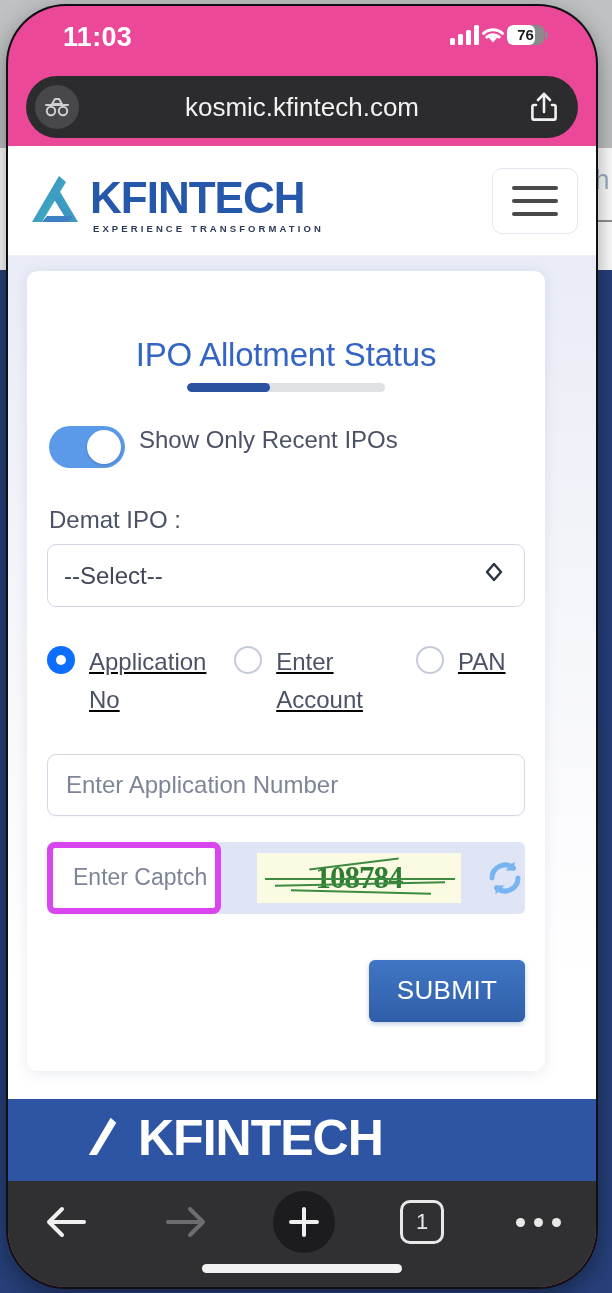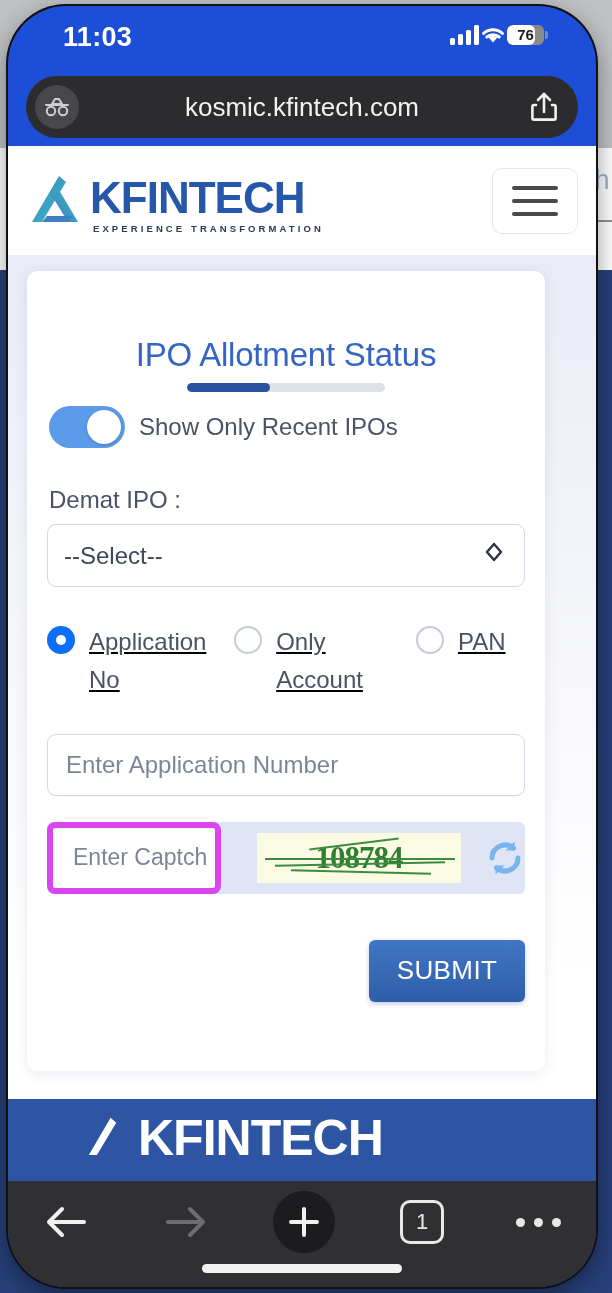--- a/index.html
+++ b/index.html
@@ -37,21 +37,21 @@
     position: absolute;
     left: 582px; top: 220px; width: 30px; height: 2px;
     background: #8f9296;
   }
 
   
   #phone {
     position: absolute;
     left: 8px; top: 6px;
     width: 588px; height: 1281px;
-    background: #1d4ed8;
+    background: #ec4899;
     border-radius: 58px;
     overflow: hidden;
     box-shadow: 0 0 0 2px #101012, 0 8px 26px rgba(0,0,0,.45);
   }
 
   
   #statusbar {
     position: absolute;
     left: 0; top: 0; width: 588px; height: 62px;
     color: #fff;
@@ -171,22 +171,22 @@
     width: 198px; height: 9px; margin: 9px auto 0;
     border-radius: 5px; background: #dfe1e4; position: relative; overflow: hidden;
   }
   #title-bar i {
     position: absolute; left: 0; top: 0; bottom: 0;
     width: 42%; background: #2b52a0; border-radius: 5px;
   }
 
   
   #toggle-row {
-    display: flex; align-items: center; gap: 14px;
-    margin-top: 14px; padding-left: 2px;
+    display: flex; align-items: flex-start; gap: 14px;
+    margin-top: 34px; padding-left: 2px;
   }
   #toggle {
     width: 76px; height: 42px; border-radius: 21px;
     background: #5b9ae8; position: relative; flex: none;
   }
   #toggle .knob {
     position: absolute; right: 4px; top: 4px;
     width: 34px; height: 34px; border-radius: 50%; background: #fff;
     box-shadow: 0 1px 3px rgba(0,0,0,.2);
   }
@@ -438,21 +438,21 @@
           </svg>
         </div>
 
         <div id="radio-row">
           <div class="radio-item">
             <div class="radio-dot on"></div>
             <div class="radio-label">Application No</div>
           </div>
           <div class="radio-item">
             <div class="radio-dot"></div>
-            <div class="radio-label">Only Account</div>
+            <div class="radio-label">Enter Account</div>
           </div>
           <div class="radio-item">
             <div class="radio-dot"></div>
             <div class="radio-label">PAN</div>
           </div>
         </div>
 
         <div id="app-input">
           <span>Enter Application Number</span>
         </div>

